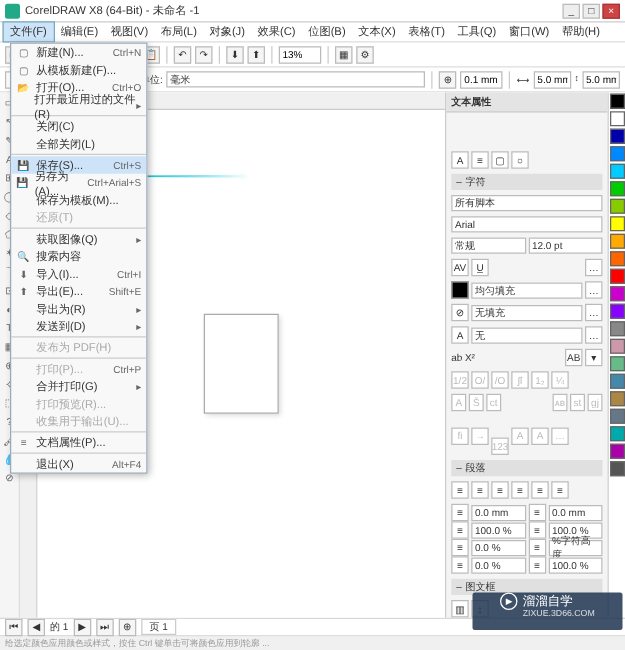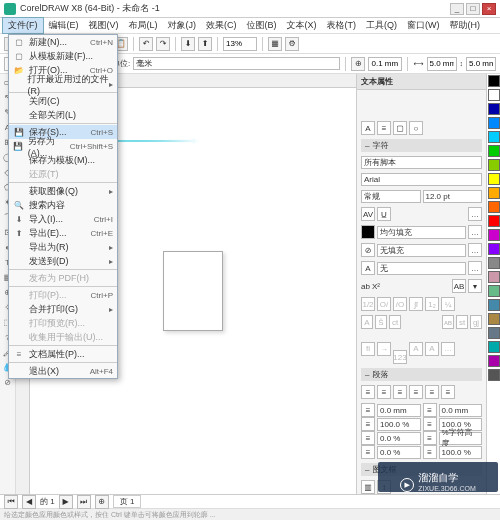--- a/index.html
+++ b/index.html
@@ -40,21 +40,21 @@
   .dropdown .item { display: flex; align-items: center; padding: 2px 4px; height: 14px; }
   .dropdown .item .ic { width: 12px; height: 12px; margin-right: 4px; font-size:8px; color:#666; display:flex; align-items:center; justify-content:center; }
   .dropdown .item .sc { margin-left: auto; font-size: 8px; color: #666; }
   .dropdown .sep { height: 1px; background: #ccc; margin: 1px 0; }
   .dropdown .item.hi { background: #cde3f8; }
   .dropdown .item.dis { color: #aaa; }
   .arrow { position: absolute; left: 110px; top: 138px; width: 90px; height: 6px; background: linear-gradient(to right, #00bcd4, rgba(0,200,220,0)); clip-path: polygon(0 40%, 92% 30%, 92% 0, 100% 50%, 92% 100%, 92% 70%, 0 60%); z-index: 999; }
   
   .tabs-row { height: 14px; border-top: 1px solid #ccc; display:flex; align-items:center; padding:0 4px; font-size:8px; gap:4px; }
   .hint-row { height: 12px; background:#f0f0f0; border-top:1px solid #ddd; font-size:7px; color:#999; padding:0 4px; display:flex; align-items:center; }
-  .watermark { position:absolute; right:2px; bottom:28px; width:120px; height:30px; background:rgba(30,50,80,0.85); color:#fff; font-size:9px; display:flex; align-items:flex-end; justify-content:center; border-radius:2px; gap:4px; }
+  .watermark { position:absolute; right:2px; bottom:16px; width:120px; height:30px; background:rgba(30,50,80,0.85); color:#fff; font-size:9px; display:flex; align-items:flex-start; justify-content:center; border-radius:2px; gap:4px; }
   .watermark .play { width:14px; height:14px; border:1px solid #fff; border-radius:50%; display:flex; align-items:center; justify-content:center; font-size:7px; }
 </style>
 </head>
 <body>
 
 <div class="titlebar">
   <div class="icon"></div>
   <span>CorelDRAW X8 (64-Bit) - 未命名 -1</span>
   <div class="winbtns">
     <span>_</span>
@@ -151,21 +151,21 @@
     </div>
     <div class="sep"></div>
     <div class="item hi">
       <span class="ic">💾</span>
       <span>保存(S)...</span>
       <span class="sc">Ctrl+S</span>
     </div>
     <div class="item">
       <span class="ic">💾</span>
       <span>另存为(A)...</span>
-      <span class="sc">Ctrl+Shift+S</span>
+      <span class="sc">Ctrl+Arial+S</span>
     </div>
     <div class="item">
       <span class="ic"></span>
       <span>保存为模板(M)...</span>
     </div>
     <div class="item dis">
       <span class="ic"></span>
       <span>还原(T)</span>
     </div>
     <div class="sep"></div>
@@ -179,21 +179,21 @@
       <span>搜索内容</span>
     </div>
     <div class="item">
       <span class="ic">⬇</span>
       <span>导入(I)...</span>
       <span class="sc">Ctrl+I</span>
     </div>
     <div class="item">
       <span class="ic">⬆</span>
       <span>导出(E)...</span>
-      <span class="sc">Ctrl+E</span>
+      <span class="sc">Shift+E</span>
     </div>
     <div class="item">
       <span class="ic"></span>
       <span>导出为(R)</span>
       <span class="sc">▸</span>
     </div>
     <div class="item">
       <span class="ic"></span>
       <span>发送到(D)</span>
       <span class="sc">▸</span>

